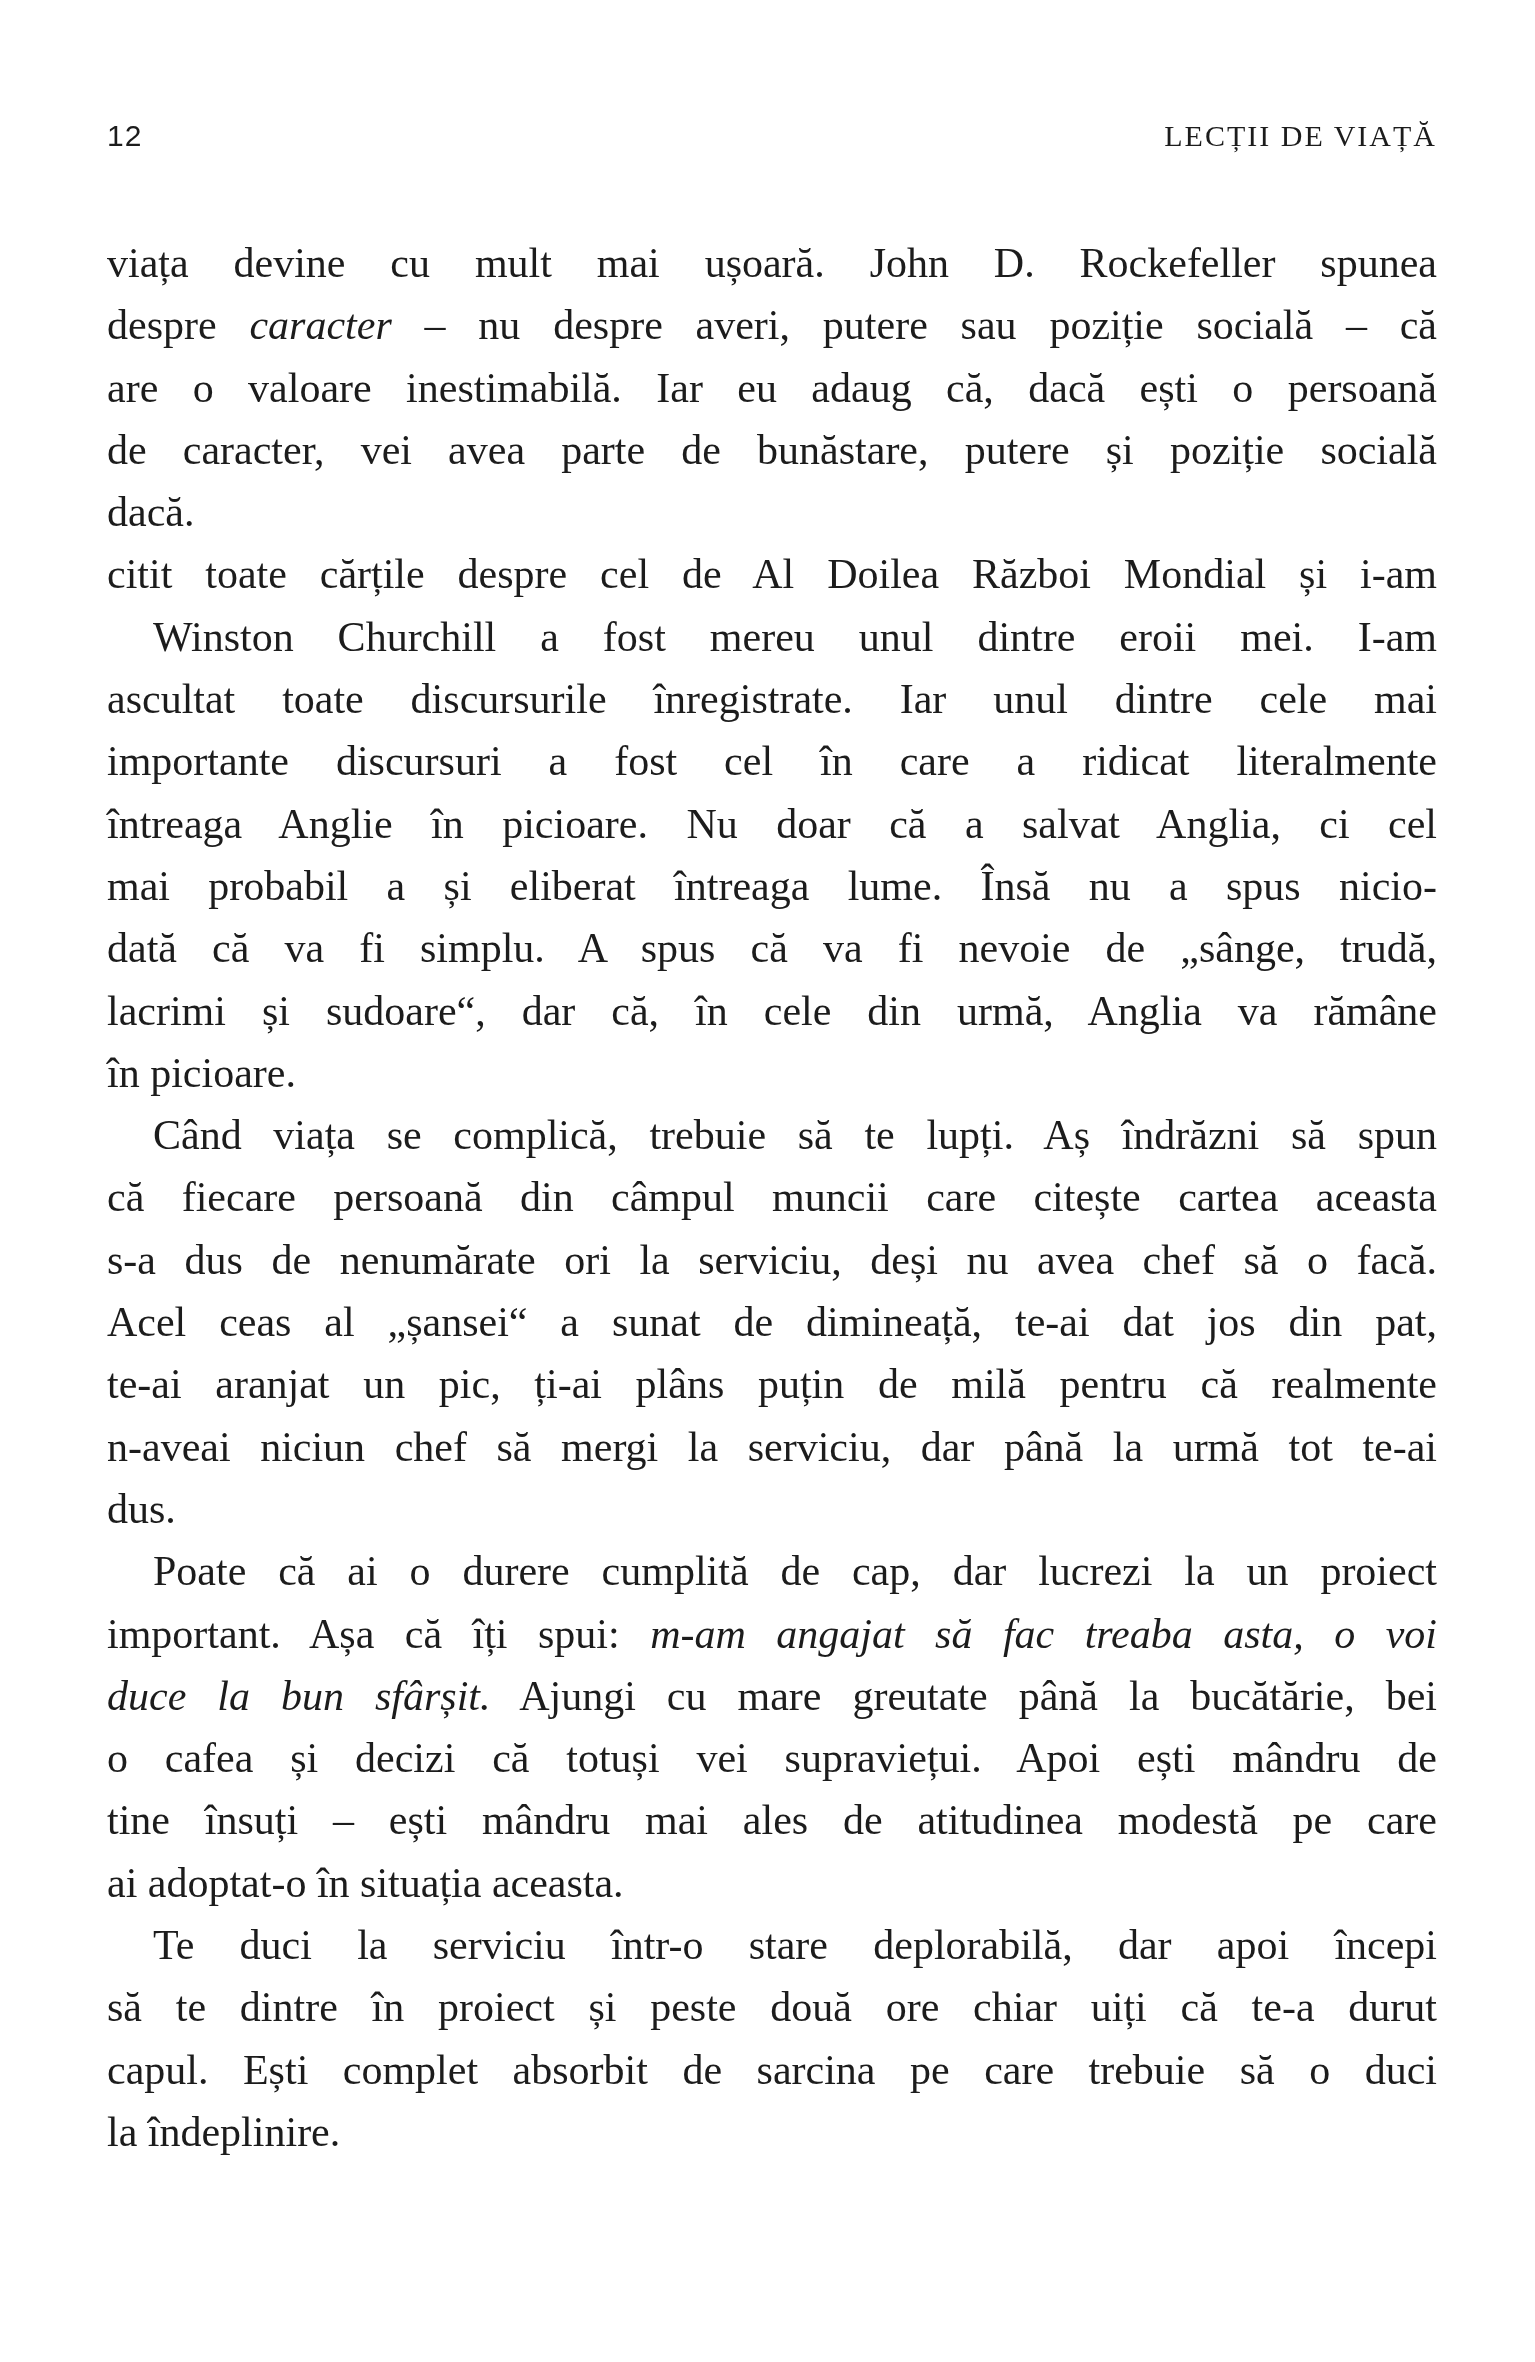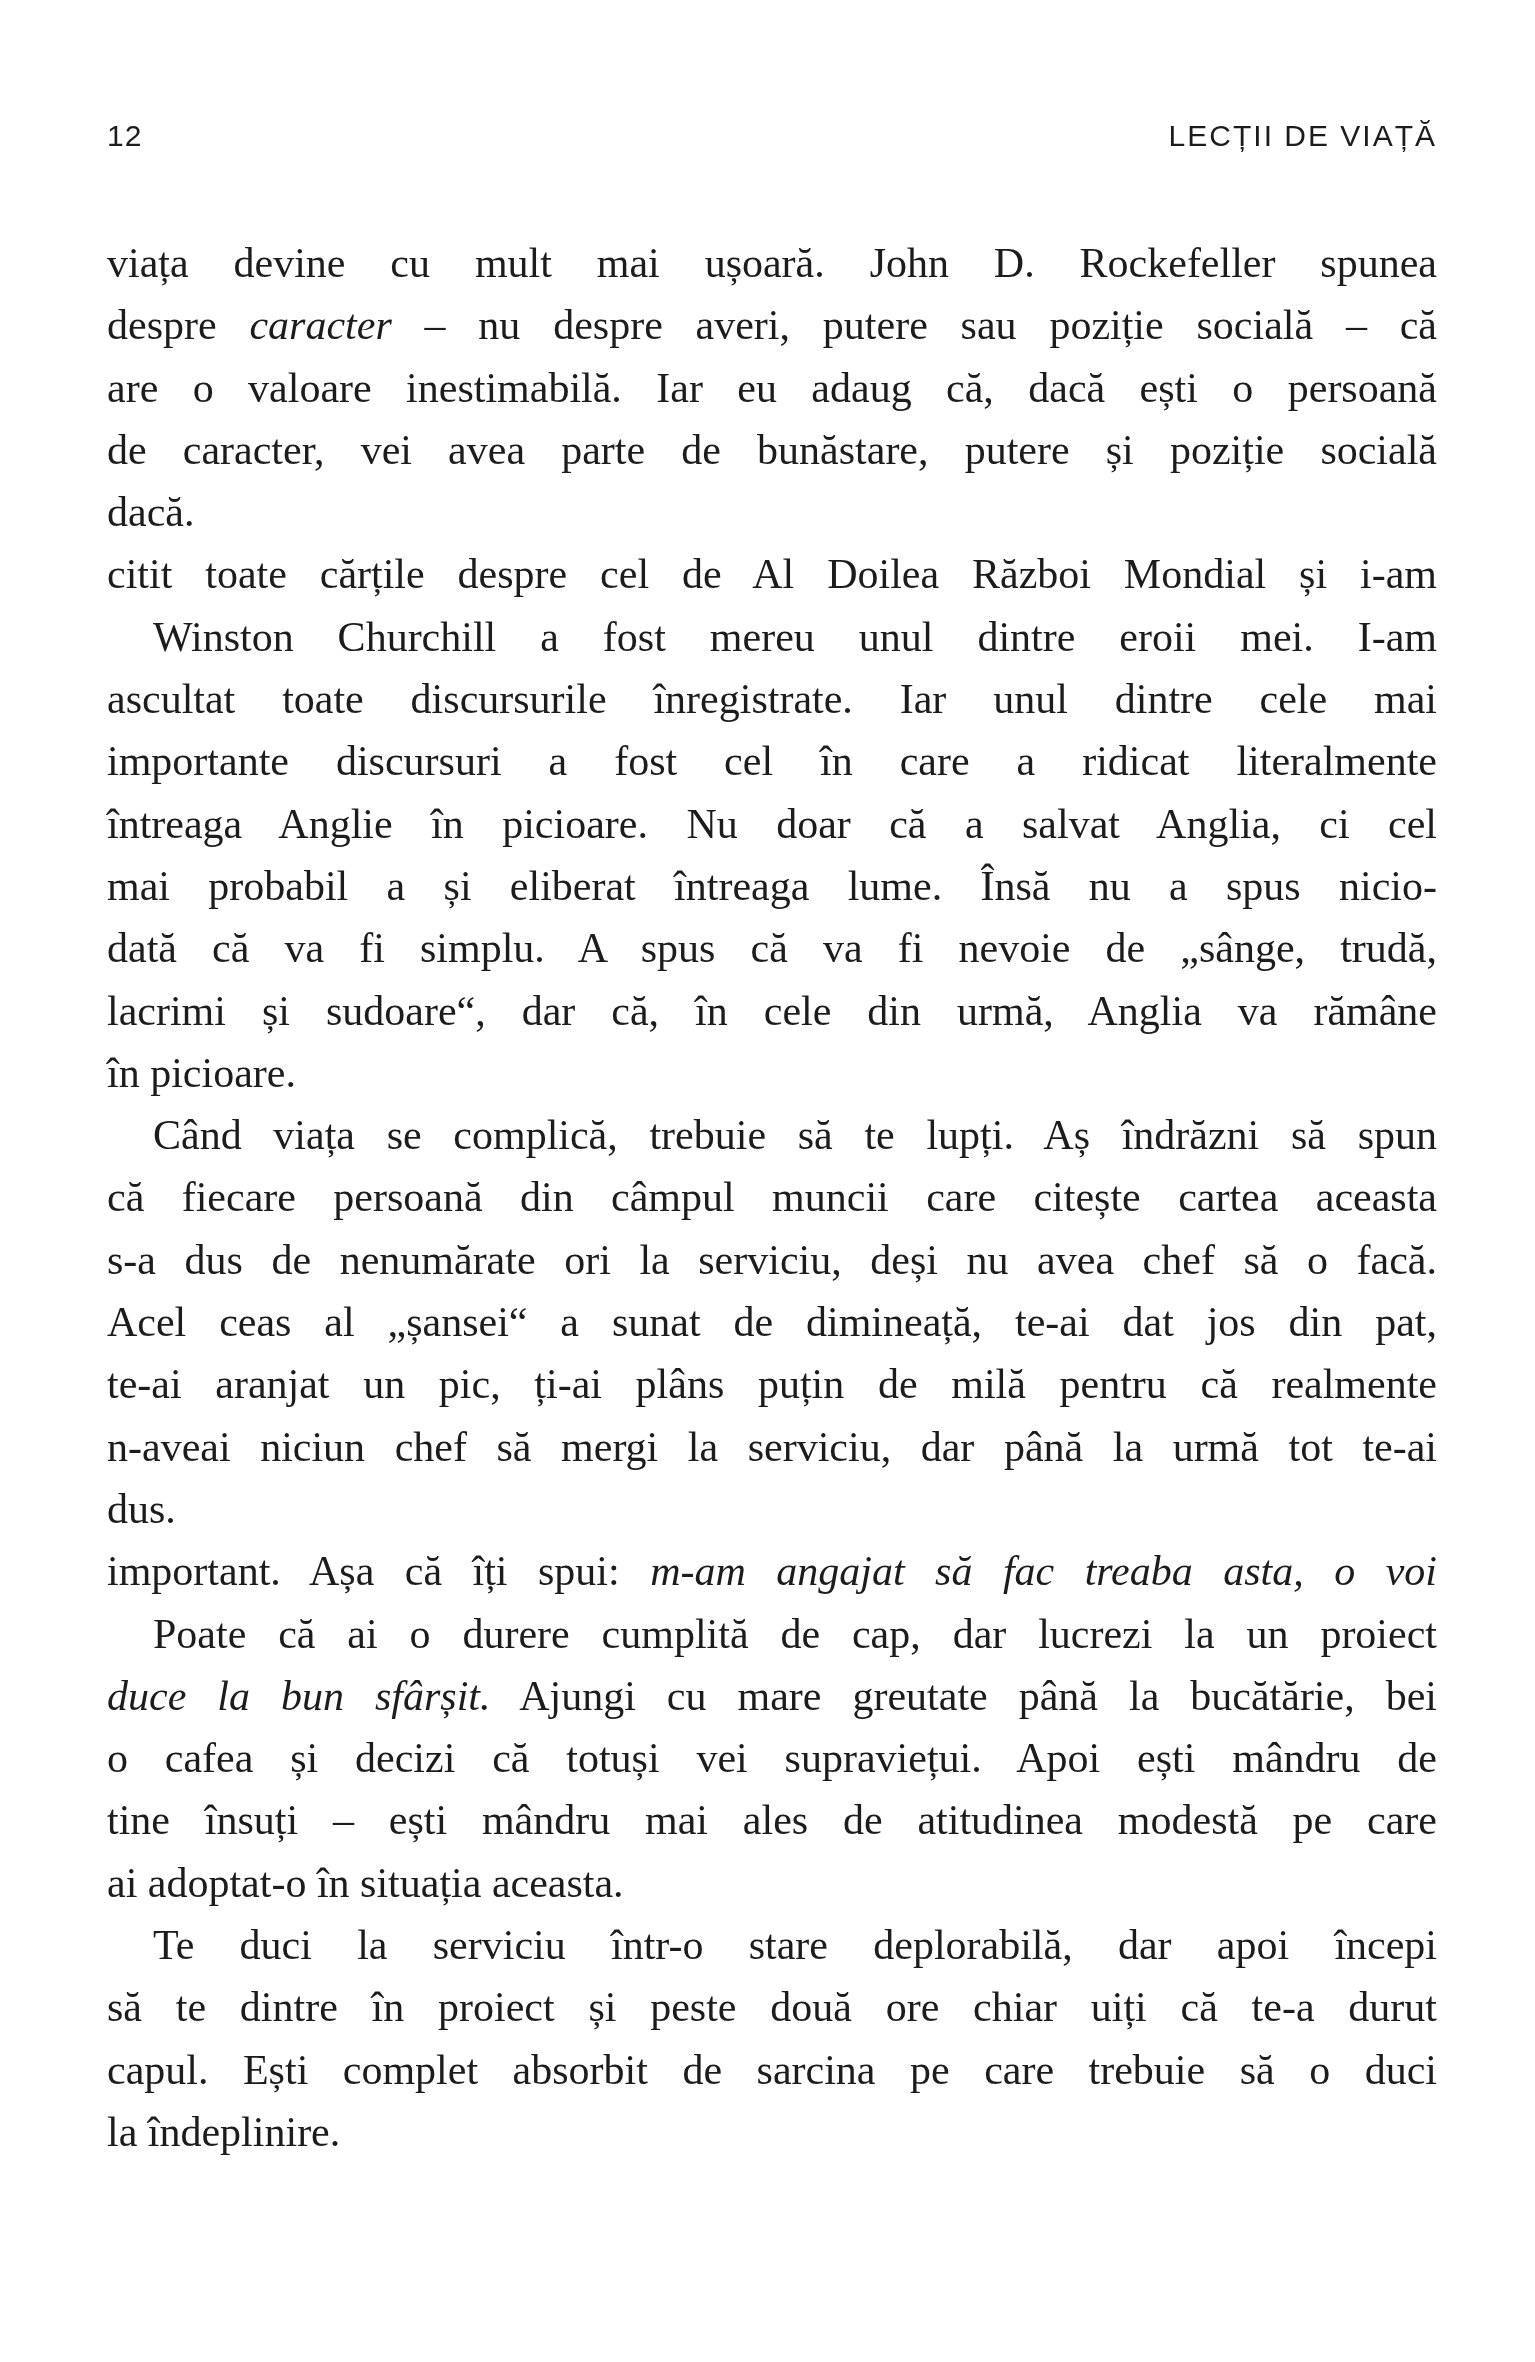--- a/index.html
+++ b/index.html
@@ -26,20 +26,21 @@
     font-family: "Liberation Sans", sans-serif;
     font-size: 30px;
     line-height: 32px;
     color: #1c1c1c;
   }
   .page-number {
     letter-spacing: 1px;
   }
   .running-title {
     letter-spacing: 2px;
+    font-family: Liberation Serif, serif;
   }
   .body-text {
     position: absolute;
     top: 232px;
     left: 107px;
     width: 1330px;
     font-family: "Liberation Serif", serif;
     font-size: 42px;
     line-height: 62.3px;
     color: #1c1c1c;
@@ -87,22 +88,22 @@
       <div class="paragraph">
         <div class="line indent"><span>Când viața se complică, trebuie să te lupți. Aș îndrăzni să spun</span></div>
         <div class="line"><span>că fiecare persoană din câmpul muncii care citește cartea aceasta</span></div>
         <div class="line"><span>s-a dus de nenumărate ori la serviciu, deși nu avea chef să o facă.</span></div>
         <div class="line"><span>Acel ceas al „șansei“ a sunat de dimineață, te-ai dat jos din pat,</span></div>
         <div class="line"><span>te-ai aranjat un pic, ți-ai plâns puțin de milă pentru că realmente</span></div>
         <div class="line"><span>n-aveai niciun chef să mergi la serviciu, dar până la urmă tot te-ai</span></div>
         <div class="line last"><span>dus.</span></div>
       </div>
       <div class="paragraph">
+        <div class="line indent"><span>Poate că ai o durere cumplită de cap, dar lucrezi la un proiect</span></div>
         <div class="line"><span>important. Așa că îți spui: </span><span class="it">m-am angajat să fac treaba asta, o voi</span></div>
-        <div class="line indent"><span>Poate că ai o durere cumplită de cap, dar lucrezi la un proiect</span></div>
         <div class="line"><span class="it">duce la bun sfârșit.</span><span> Ajungi cu mare greutate până la bucătărie, bei</span></div>
         <div class="line"><span>o cafea și decizi că totuși vei supraviețui. Apoi ești mândru de</span></div>
         <div class="line"><span>tine însuți – ești mândru mai ales de atitudinea modestă pe care</span></div>
         <div class="line last"><span>ai adoptat-o în situația aceasta.</span></div>
       </div>
       <div class="paragraph">
         <div class="line indent"><span>Te duci la serviciu într-o stare deplorabilă, dar apoi începi</span></div>
         <div class="line"><span>să te dintre în proiect și peste două ore chiar uiți că te-a durut</span></div>
         <div class="line"><span>capul. Ești complet absorbit de sarcina pe care trebuie să o duci</span></div>
         <div class="line last"><span>la îndeplinire.</span></div>

